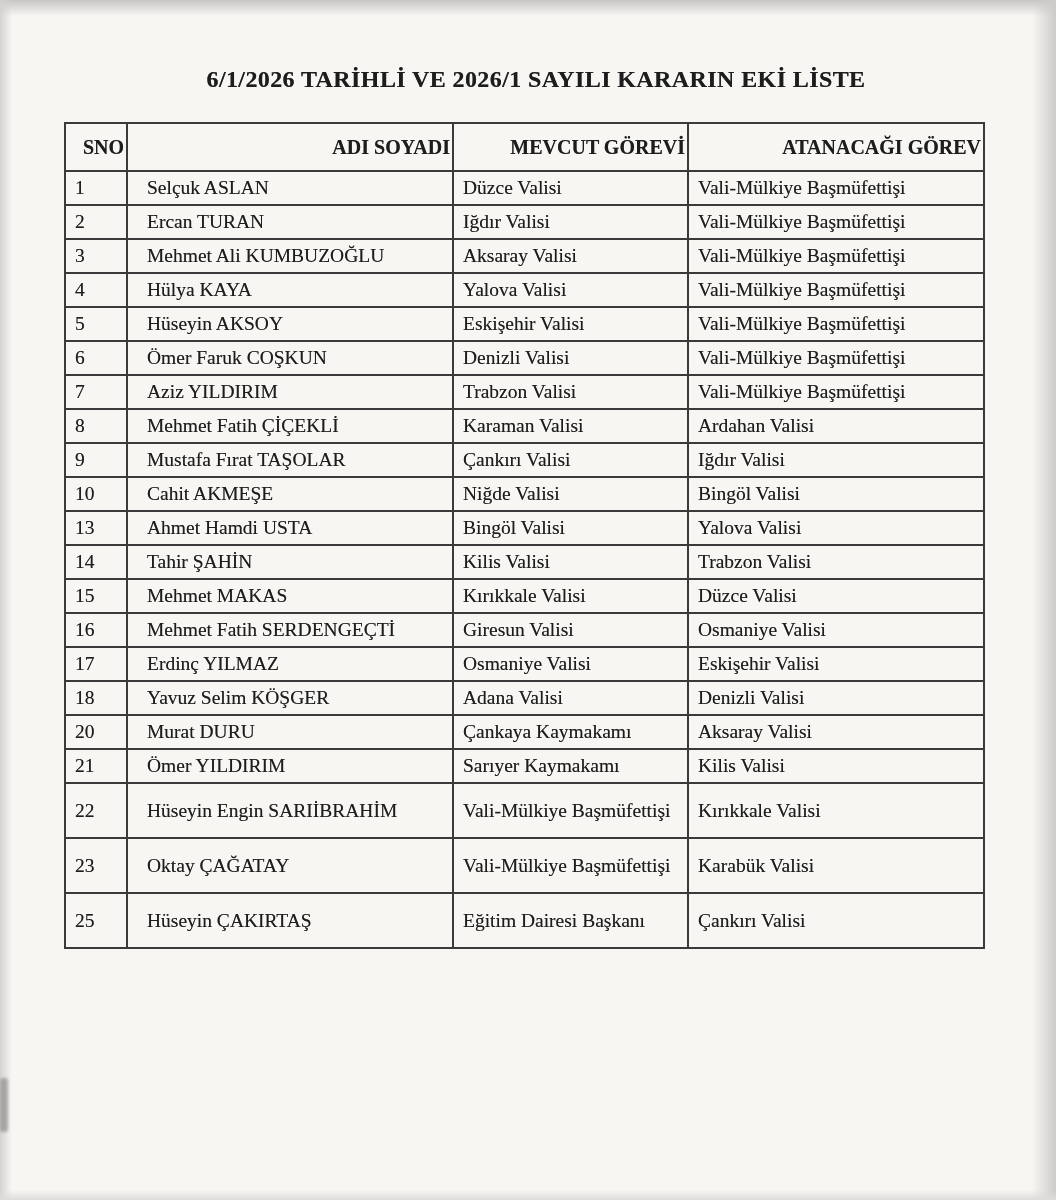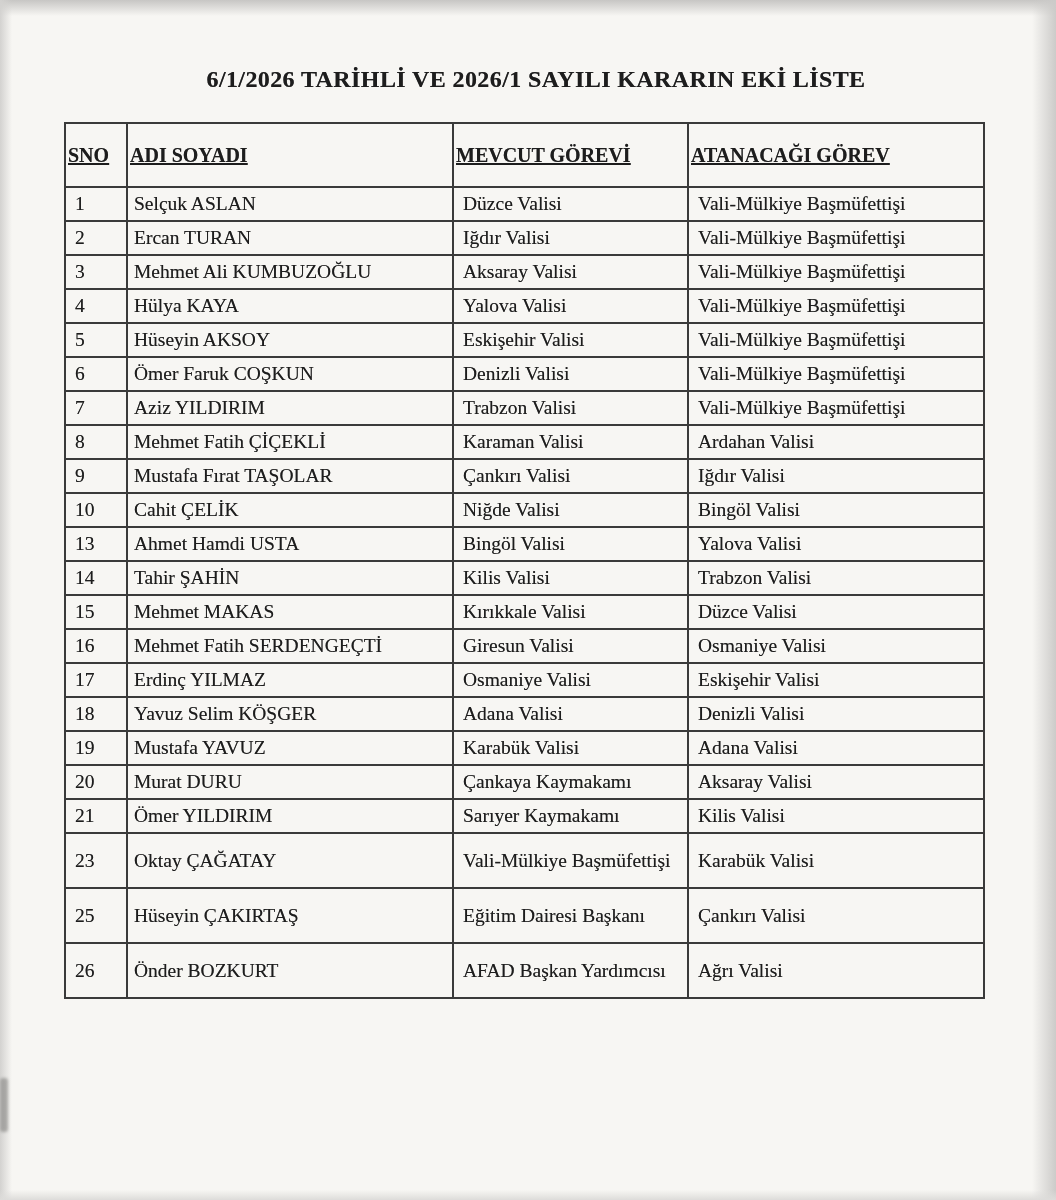--- a/index.html
+++ b/index.html
@@ -63,33 +63,32 @@
   }
   table.list th, table.list td {
     border: 2px solid #3a3a3a;
     text-shadow: 0 0 0.6px rgba(25,25,25,.55);
     overflow: hidden;
   }
   table.list th {
     height: 36px;
     font-size: 20px;
     font-weight: bold;
-    text-align: left;
-    padding: 13px 2px;
-    text-decoration: underline;
+    text-align: right;
+    padding: 5px 2px;
   }
   table.list td {
     height: 30px;
     font-size: 19.5px;
     line-height: 1.12;
     vertical-align: middle;
     padding: 1px 6px 1px 9px;
     text-align: left;
   }
-  table.list td.c-name { padding-left: 6px; }
+  table.list td.c-name { padding-left: 19px; }
   table.list tr.tall td { height: 51px; }
 </style>
 </head>
 <body>
 
 <div class="edge-top"></div>
 <div class="edge-left"></div>
 <div class="edge-right"></div>
 <div class="edge-bottom"></div>
 <div class="smudge"></div>
@@ -161,21 +160,21 @@
         <td class="c-new">Ardahan Valisi</td>
       </tr>
       <tr>
         <td class="c-sno">9</td>
         <td class="c-name">Mustafa Fırat TAŞOLAR</td>
         <td class="c-current">Çankırı Valisi</td>
         <td class="c-new">Iğdır Valisi</td>
       </tr>
       <tr>
         <td class="c-sno">10</td>
-        <td class="c-name">Cahit ÇELİK</td>
+        <td class="c-name">Cahit AKMEŞE</td>
         <td class="c-current">Niğde Valisi</td>
         <td class="c-new">Bingöl Valisi</td>
       </tr>
       <tr>
         <td class="c-sno">13</td>
         <td class="c-name">Ahmet Hamdi USTA</td>
         <td class="c-current">Bingöl Valisi</td>
         <td class="c-new">Yalova Valisi</td>
       </tr>
       <tr>
@@ -202,49 +201,43 @@
         <td class="c-current">Osmaniye Valisi</td>
         <td class="c-new">Eskişehir Valisi</td>
       </tr>
       <tr>
         <td class="c-sno">18</td>
         <td class="c-name">Yavuz Selim KÖŞGER</td>
         <td class="c-current">Adana Valisi</td>
         <td class="c-new">Denizli Valisi</td>
       </tr>
       <tr>
-        <td class="c-sno">19</td>
-        <td class="c-name">Mustafa YAVUZ</td>
-        <td class="c-current">Karabük Valisi</td>
-        <td class="c-new">Adana Valisi</td>
-      </tr>
-      <tr>
         <td class="c-sno">20</td>
         <td class="c-name">Murat DURU</td>
         <td class="c-current">Çankaya Kaymakamı</td>
         <td class="c-new">Aksaray Valisi</td>
       </tr>
       <tr>
         <td class="c-sno">21</td>
         <td class="c-name">Ömer YILDIRIM</td>
         <td class="c-current">Sarıyer Kaymakamı</td>
         <td class="c-new">Kilis Valisi</td>
+      </tr>
+      <tr class="tall">
+        <td class="c-sno">22</td>
+        <td class="c-name">Hüseyin Engin SARIİBRAHİM</td>
+        <td class="c-current">Vali-Mülkiye Başmüfettişi</td>
+        <td class="c-new">Kırıkkale Valisi</td>
       </tr>
       <tr class="tall">
         <td class="c-sno">23</td>
         <td class="c-name">Oktay ÇAĞATAY</td>
         <td class="c-current">Vali-Mülkiye Başmüfettişi</td>
         <td class="c-new">Karabük Valisi</td>
       </tr>
       <tr class="tall">
         <td class="c-sno">25</td>
         <td class="c-name">Hüseyin ÇAKIRTAŞ</td>
         <td class="c-current">Eğitim Dairesi Başkanı</td>
         <td class="c-new">Çankırı Valisi</td>
       </tr>
-      <tr class="tall">
-        <td class="c-sno">26</td>
-        <td class="c-name">Önder BOZKURT</td>
-        <td class="c-current">AFAD Başkan Yardımcısı</td>
-        <td class="c-new">Ağrı Valisi</td>
-      </tr>
     </tbody>
 </table>
 
 </body></html>

